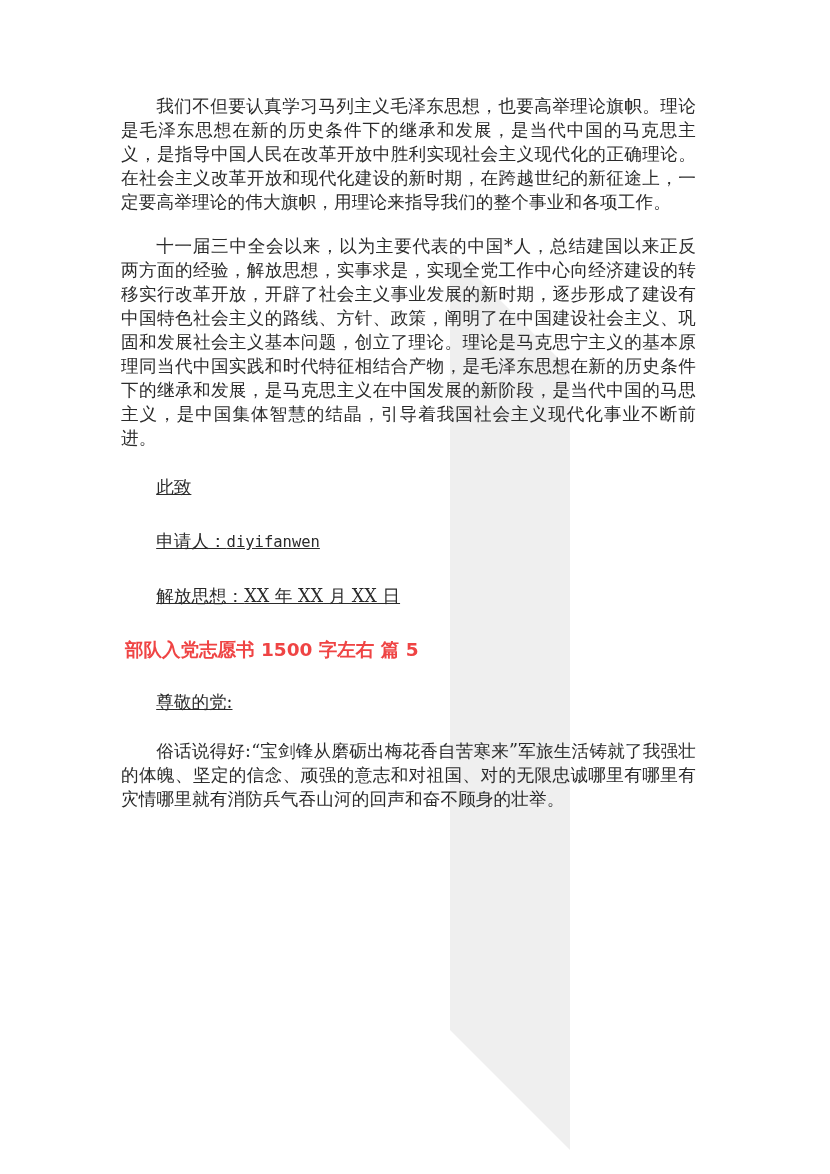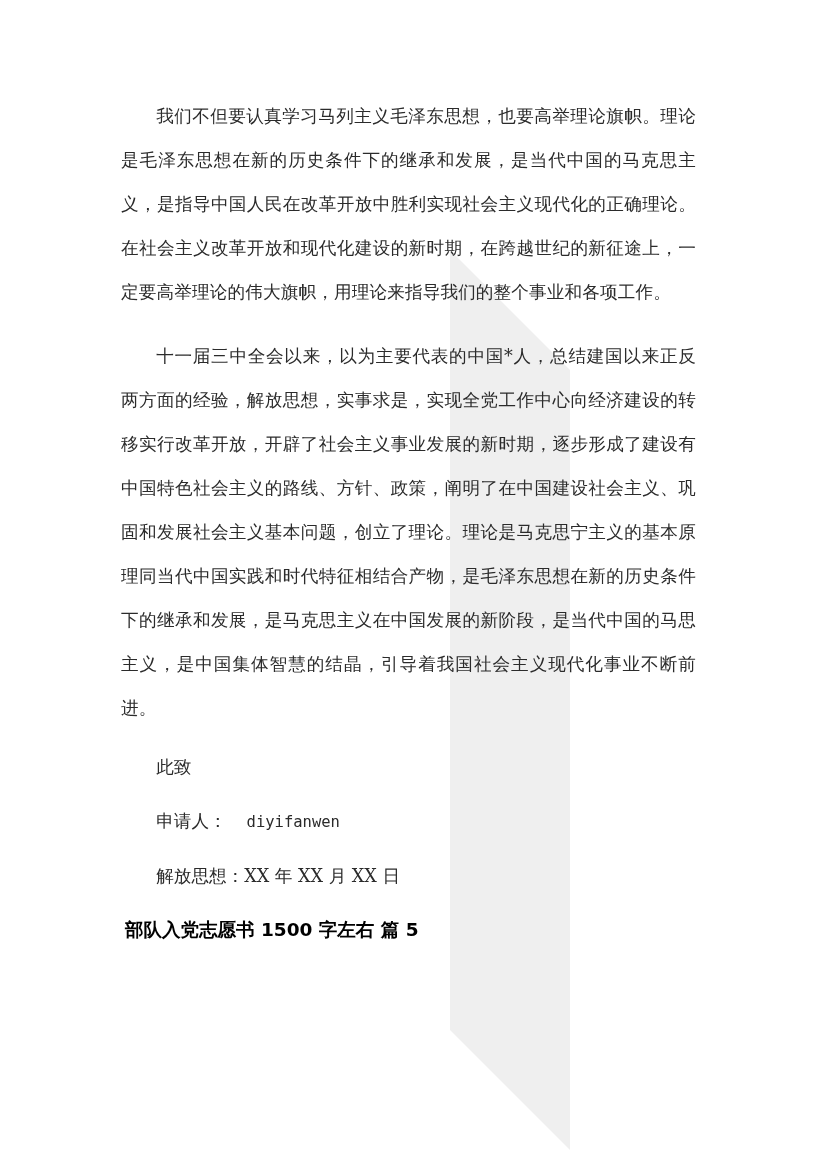--- a/index.html
+++ b/index.html
@@ -22,44 +22,44 @@
     height: 1174px;
   }
   .content {
     position: absolute;
     left: 121px;
     top: 94px;
     width: 575px;
   }
   .para {
     font-size: 17.6px;
-    line-height: 44px;
+    line-height: 24px;
     margin: 0 0 20px 0;
     text-indent: 2em;
     text-align: justify;
     letter-spacing: 0.15px;
   }
   .line-item {
     font-size: 17.6px;
     line-height: 34px;
     margin: 0 0 20px 0;
     text-indent: 2em;
+    text-decoration: underline;
   }
   .heading {
     font-family: "DejaVu Sans", "Liberation Sans", sans-serif;
     font-weight: bold;
     font-size: 18.5px;
     line-height: 34px;
     margin: 0 0 18px 4px;
-    color: #000000;
+    color: #ef4444;
   }
   .mono {
     font-family: "DejaVu Sans Mono", "Liberation Mono", monospace;
     font-size: 15.5px;
-    margin-left: 20px;
   }
   .watermark {
     position: absolute;
     left: 430px;
     top: 250px;
     width: 160px;
     height: 900px;
     opacity: 0.06;
     pointer-events: none;
   }
@@ -81,17 +81,19 @@
 
     <p class="line-item">此致</p>
 
 
     <p class="line-item"><span>申请人：</span><span class="mono">diyifanwen</span></p>
 
     <p class="line-item"><span>解放思想：</span><span>XX 年 XX 月 XX 日</span></p>
 
     <h2 class="heading">部队入党志愿书 1500 字左右  篇 5</h2>
 
+    <p class="line-item">尊敬的党:</p>
 
 
+    <p class="para">俗话说得好:“宝剑锋从磨砺出梅花香自苦寒来”军旅生活铸就了我强壮的体魄、坚定的信念、顽强的意志和对祖国、对的无限忠诚哪里有哪里有灾情哪里就有消防兵气吞山河的回声和奋不顾身的壮举。</p>
 
   </div>
 </div>
 
 </body></html>

